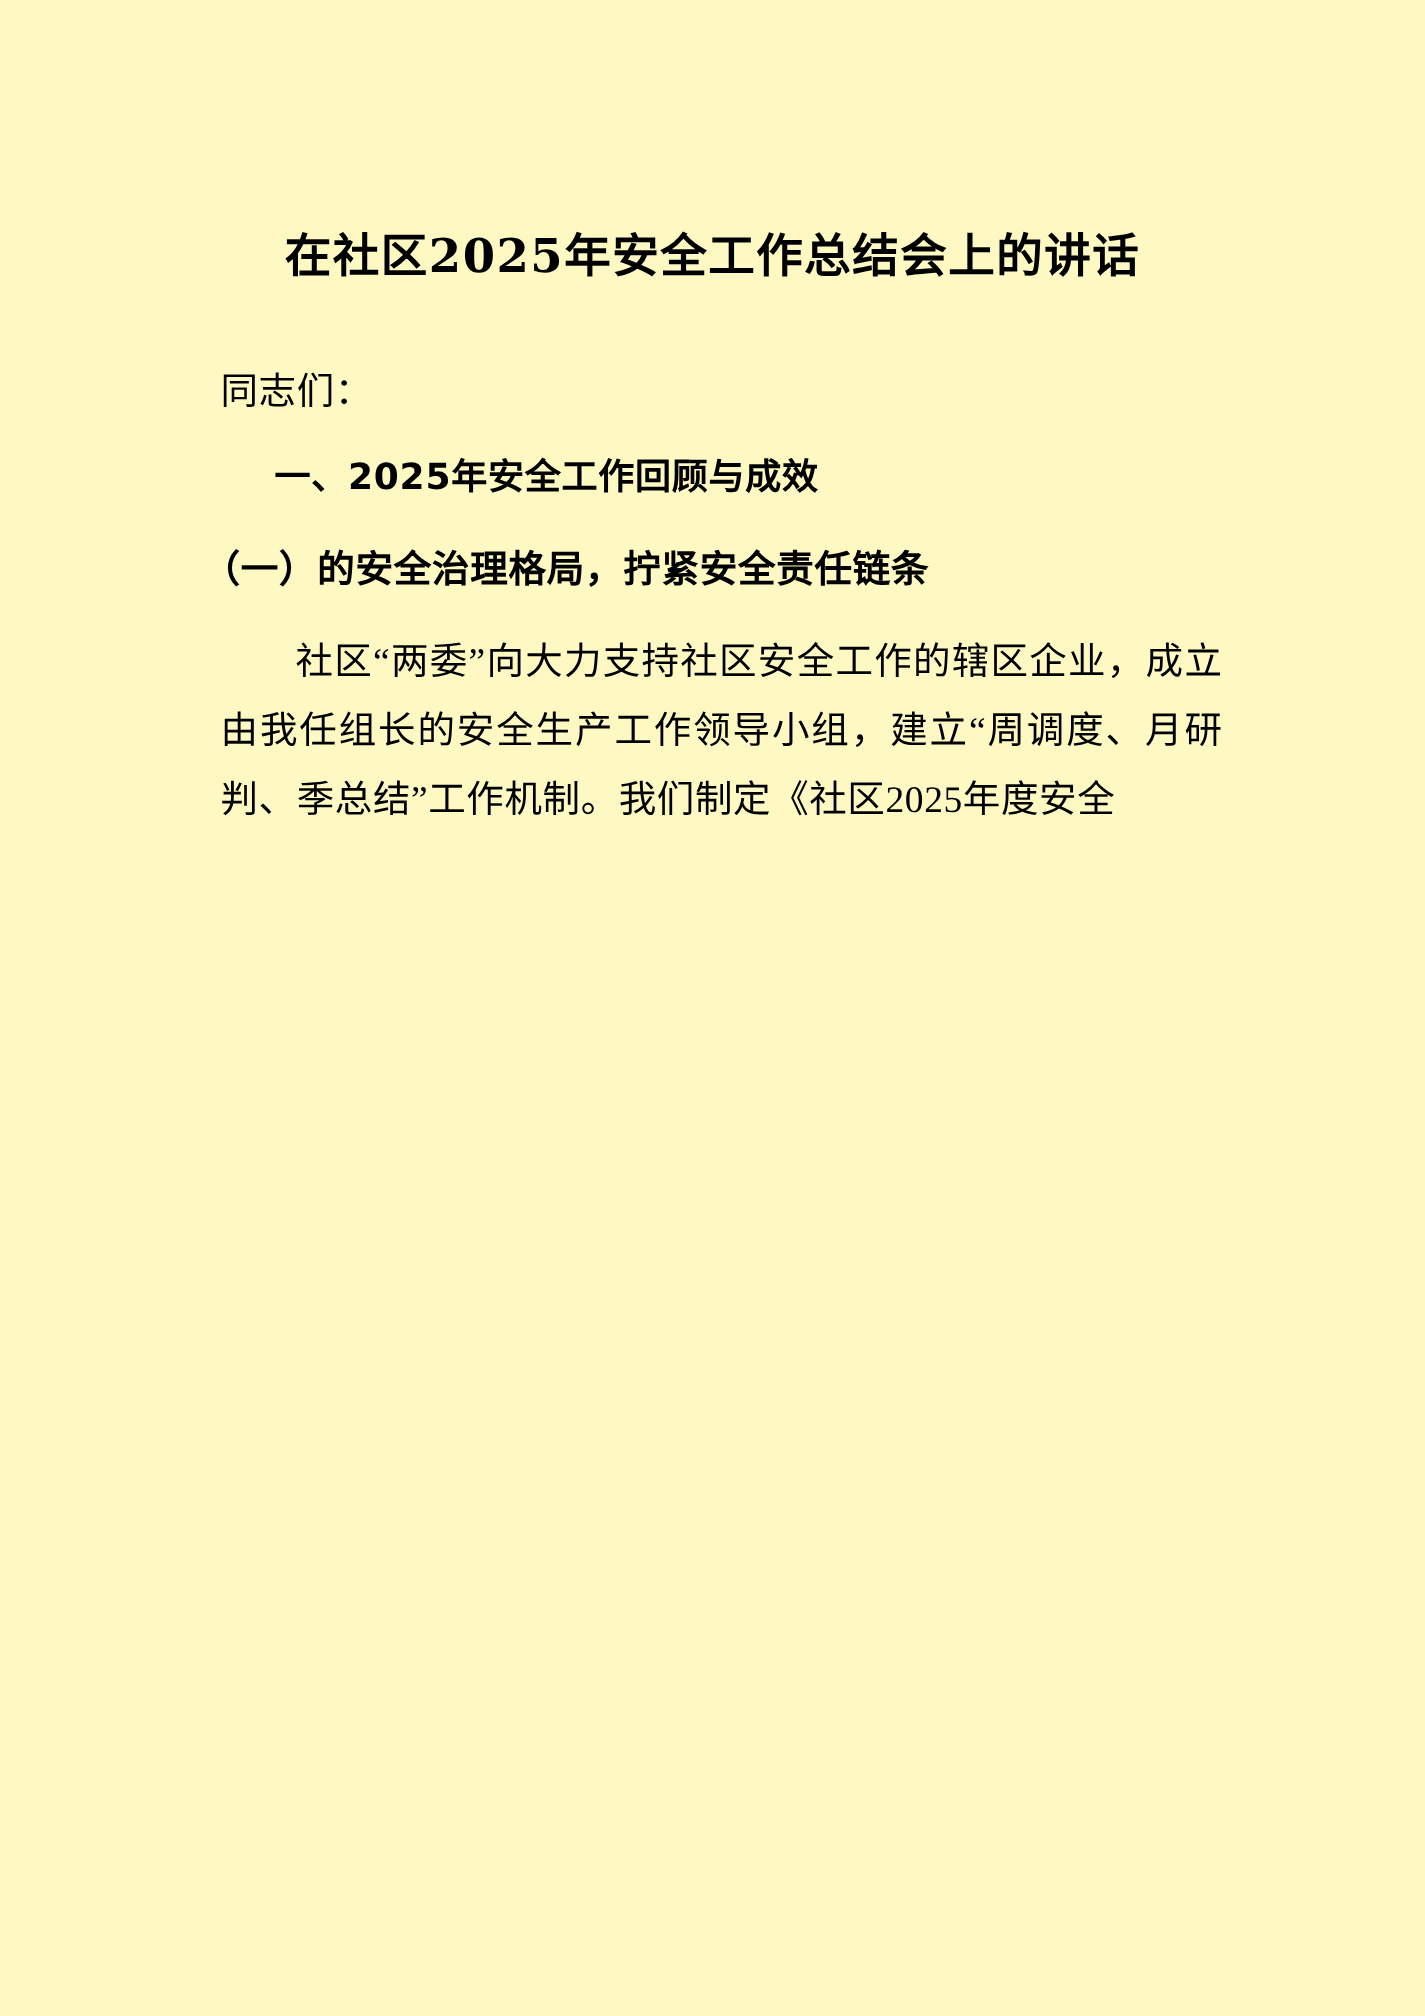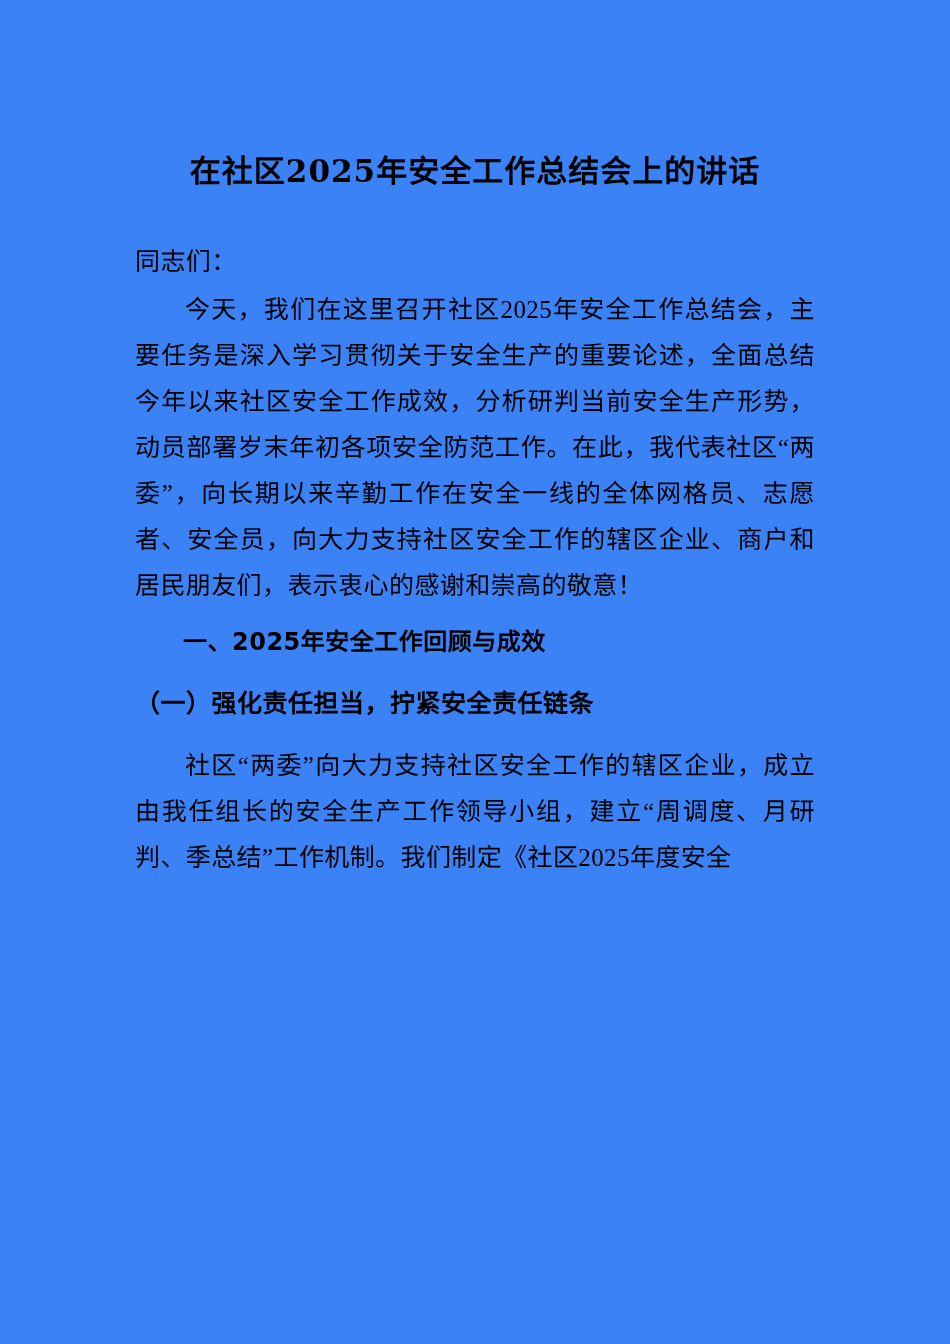--- a/index.html
+++ b/index.html
@@ -12,34 +12,34 @@
     height: 1344px;
     font-family: "Liberation Serif", "DejaVu Serif", serif;
     color: #000000;
     overflow: hidden;
   }
   .page {
     box-sizing: border-box;
     width: 950px;
     height: 1344px;
     padding: 150px 135px 60px 135px;
-    background: #3b82f6;
+    background: #fef9c3;
   }
   .doc-title {
     font-family: "DejaVu Serif", "Liberation Serif", serif;
     font-size: 31px;
     font-weight: bold;
     text-align: center;
     letter-spacing: 1px;
     line-height: 1.4;
     margin: 0 0 46px 0;
     white-space: nowrap;
   }
   p {
-    margin: 0 0 2px 0;
+    margin: 0 0 2px 12px;
     font-size: 25px;
     line-height: 46px;
     text-align: justify;
     text-justify: inter-ideograph;
     letter-spacing: 0.4px;
   }
   .indent {
     text-indent: 2em;
   }
   .heading-1 {
@@ -65,22 +65,21 @@
 </style>
 </head>
 <body>
 
 <div class="page">
 
   <h1 class="doc-title">在社区2025年安全工作总结会上的讲话</h1>
 
   <p class="salutation">同志们：</p>
 
-  <p class="indent block-gap">今天，我们在这里召开社区2025年安全工作总结会，主要任务是深入学习贯彻关于安全生产的重要论述，全面总结今年以来社区安全工作成效，分析研判当前安全生产形势，动员部署岁末年初各项安全防范工作。在此，我代表社区“两委”，向长期以来辛勤工作在安全一线的全体网格员、志愿者、安全员，向大力支持社区安全工作的辖区企业、商户和居民朋友们，表示衷心的感谢和崇高的敬意！</p>
 
   <p class="heading-1">一、2025年安全工作回顾与成效</p>
 
 
-  <p class="heading-2">（一）强化责任担当，拧紧安全责任链条</p>
+  <p class="heading-2">（一）的安全治理格局，拧紧安全责任链条</p>
 
   <p class="indent">社区“两委”向大力支持社区安全工作的辖区企业，成立由我任组长的安全生产工作领导小组，建立“周调度、月研判、季总结”工作机制。我们制定《社区2025年度安全</p>
 
 </div>
 
 </body></html>

